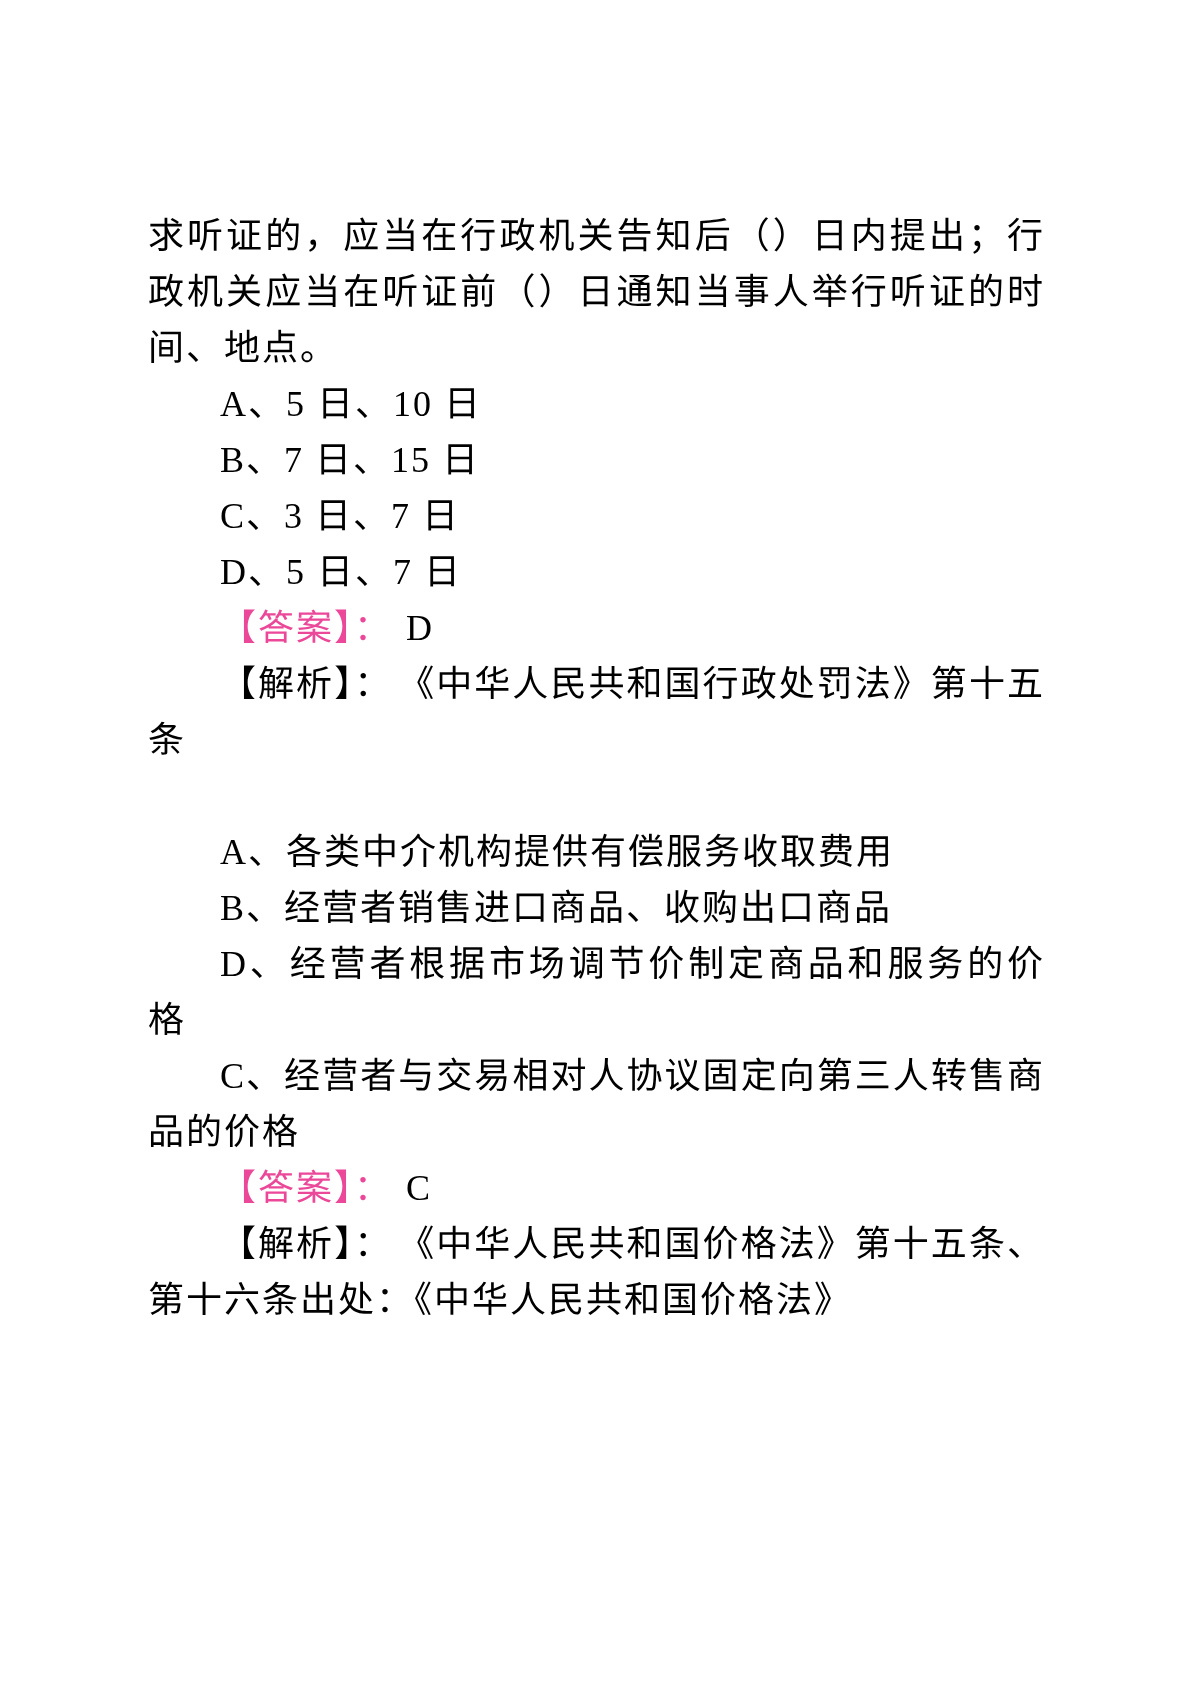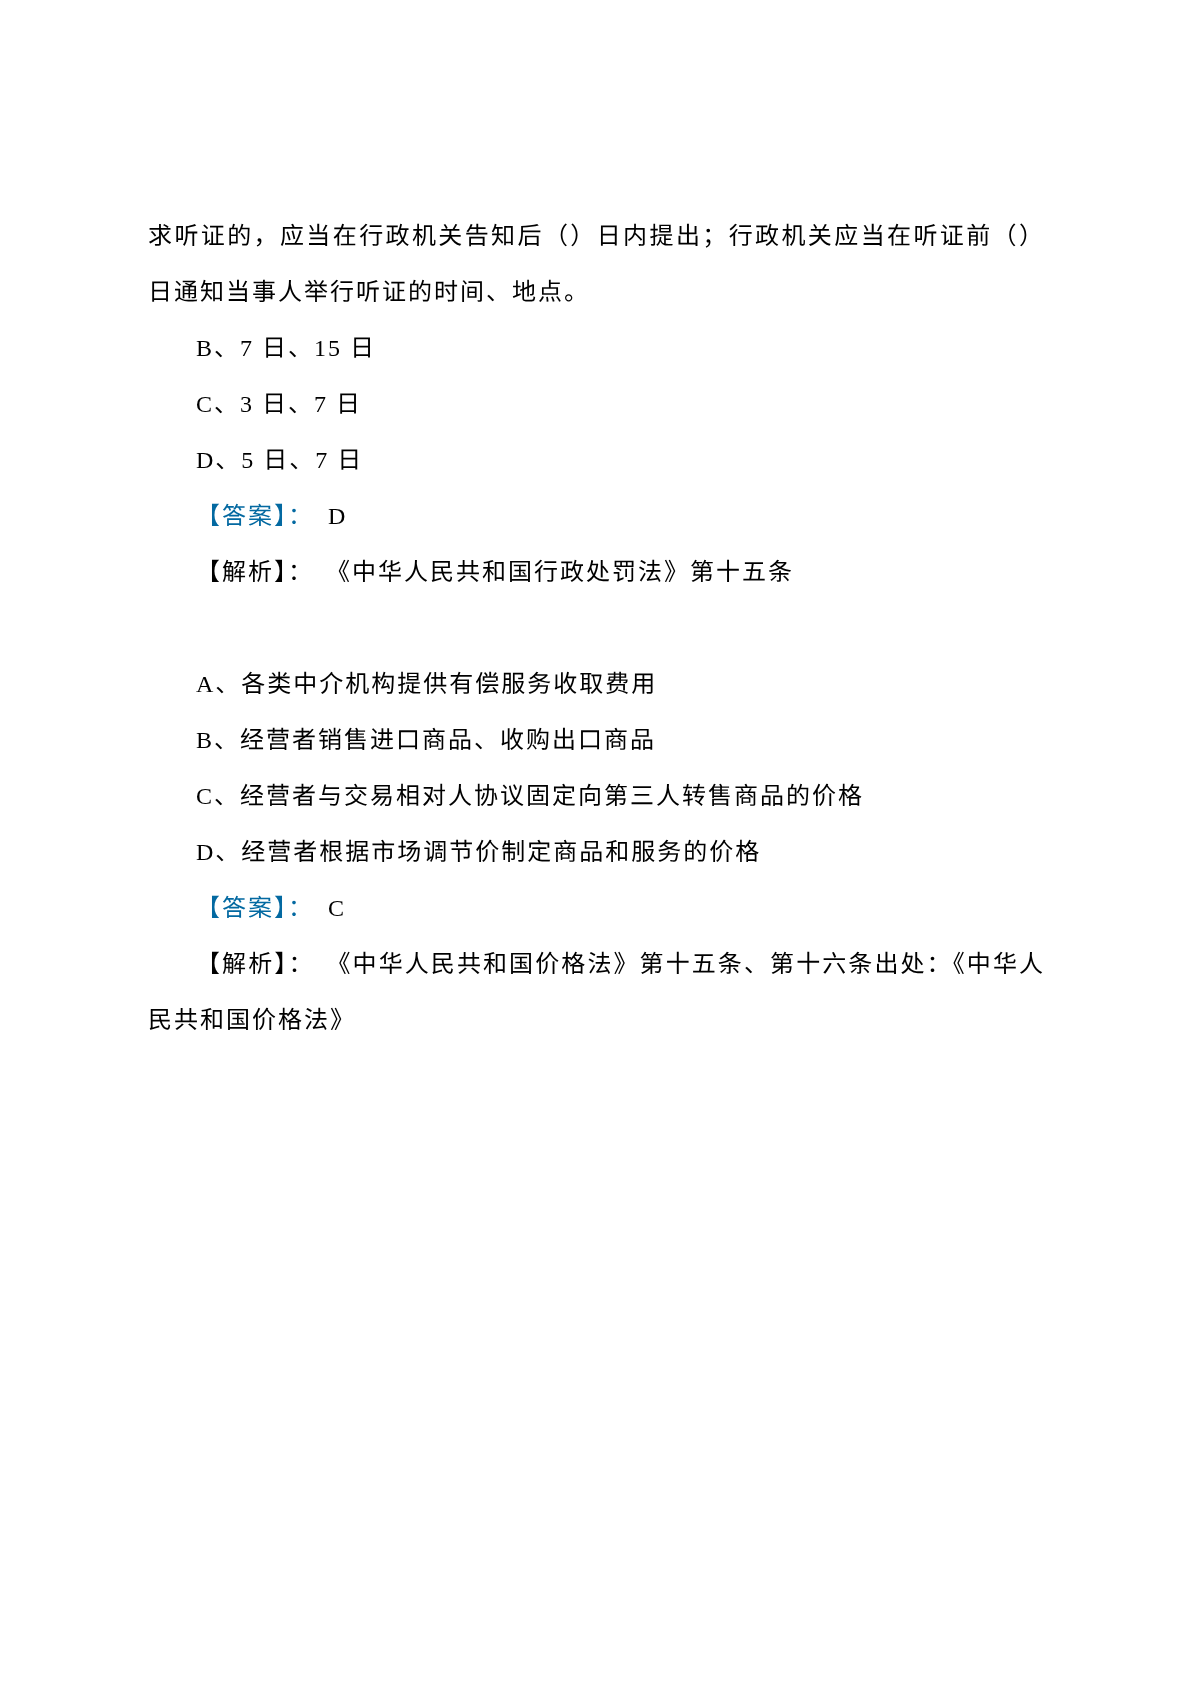--- a/index.html
+++ b/index.html
@@ -8,78 +8,79 @@
     background: #ffffff;
   }
   .page {
     position: relative;
     width: 1190px;
     height: 1683px;
     box-sizing: border-box;
     background: #ffffff;
     padding: 208px 145px 0 148px;
     font-family: "Liberation Serif", "DejaVu Serif", serif;
-    font-size: 24px;
+    font-size: 36px;
     line-height: 56px;
     color: #000000;
     letter-spacing: 2px;
     overflow: hidden;
   }
   p.para {
     margin: 0;
     text-align: justify;
     text-justify: inter-ideograph;
     word-break: break-all;
   }
   p.indent {
     text-indent: 2em;
   }
   .spacer {
     height: 56px;
   }
   .answer-label {
-    color: #0369a1;
+    color: #ec4899;
   }
   .analysis-label {
     color: #000000;
   }
   .value {
     color: #000000;
     margin-left: 14px;
   }
   .value-wide {
     color: #000000;
     margin-left: 24px;
   }
 </style>
 </head>
 <body>
 
 <div class="page">
 
   <section>
     <p class="para">求听证的，应当在行政机关告知后（）日内提出；行政机关应当在听证前（）日通知当事人举行听证的时间、地点。</p>
+    <p class="para indent">A、5 日、10 日</p>
     <p class="para indent">B、7 日、15 日</p>
     <p class="para indent">C、3 日、7 日</p>
     <p class="para indent">D、5 日、7 日</p>
     <p class="para indent">
       <span class="answer-label">【答案】</span><span class="answer-label">：</span><span class="value">D</span>
     </p>
     <p class="para indent">
       <span class="analysis-label">【解析】</span><span class="analysis-label">：</span><span class="value-wide">《中华人民共和国行政处罚法》第十五条</span>
     </p>
   </section>
 
   <div class="spacer"></div>
 
   <section>
     <p class="para indent">A、各类中介机构提供有偿服务收取费用</p>
     <p class="para indent">B、经营者销售进口商品、收购出口商品</p>
+    <p class="para indent">D、经营者根据市场调节价制定商品和服务的价格</p>
     <p class="para indent">C、经营者与交易相对人协议固定向第三人转售商品的价格</p>
-    <p class="para indent">D、经营者根据市场调节价制定商品和服务的价格</p>
     <p class="para indent">
       <span class="answer-label">【答案】</span><span class="answer-label">：</span><span class="value">C</span>
     </p>
     <p class="para indent">
       <span class="analysis-label">【解析】</span><span class="analysis-label">：</span><span class="value-wide">《中华人民共和国价格法》第十五条、第十六条出处：《中华人民共和国价格法》</span>
     </p>
   </section>
 
 
 </div>

